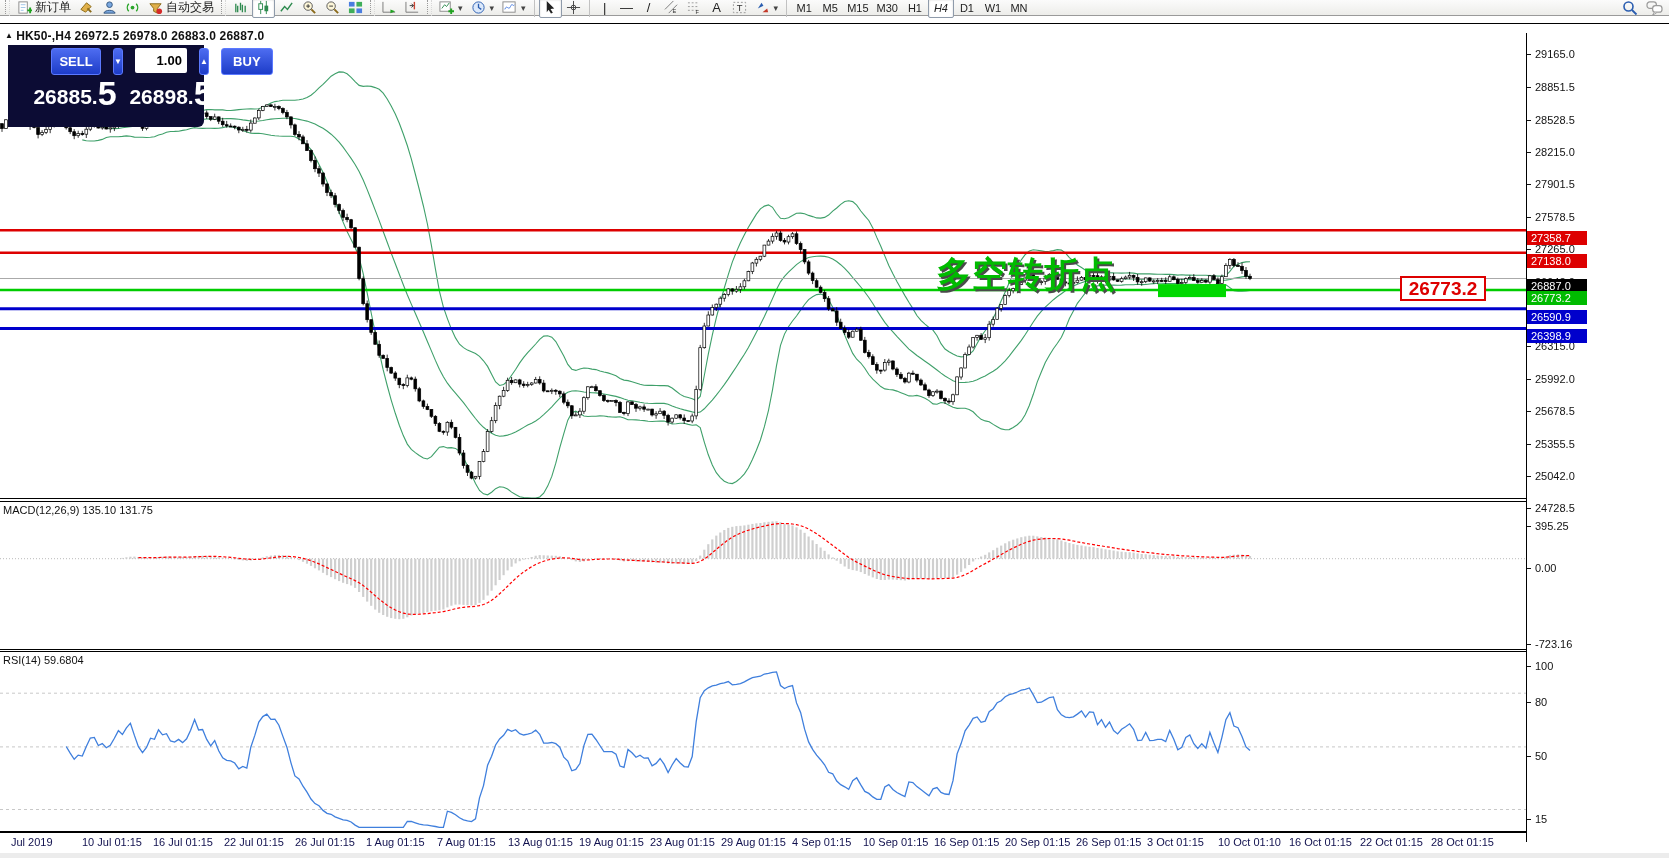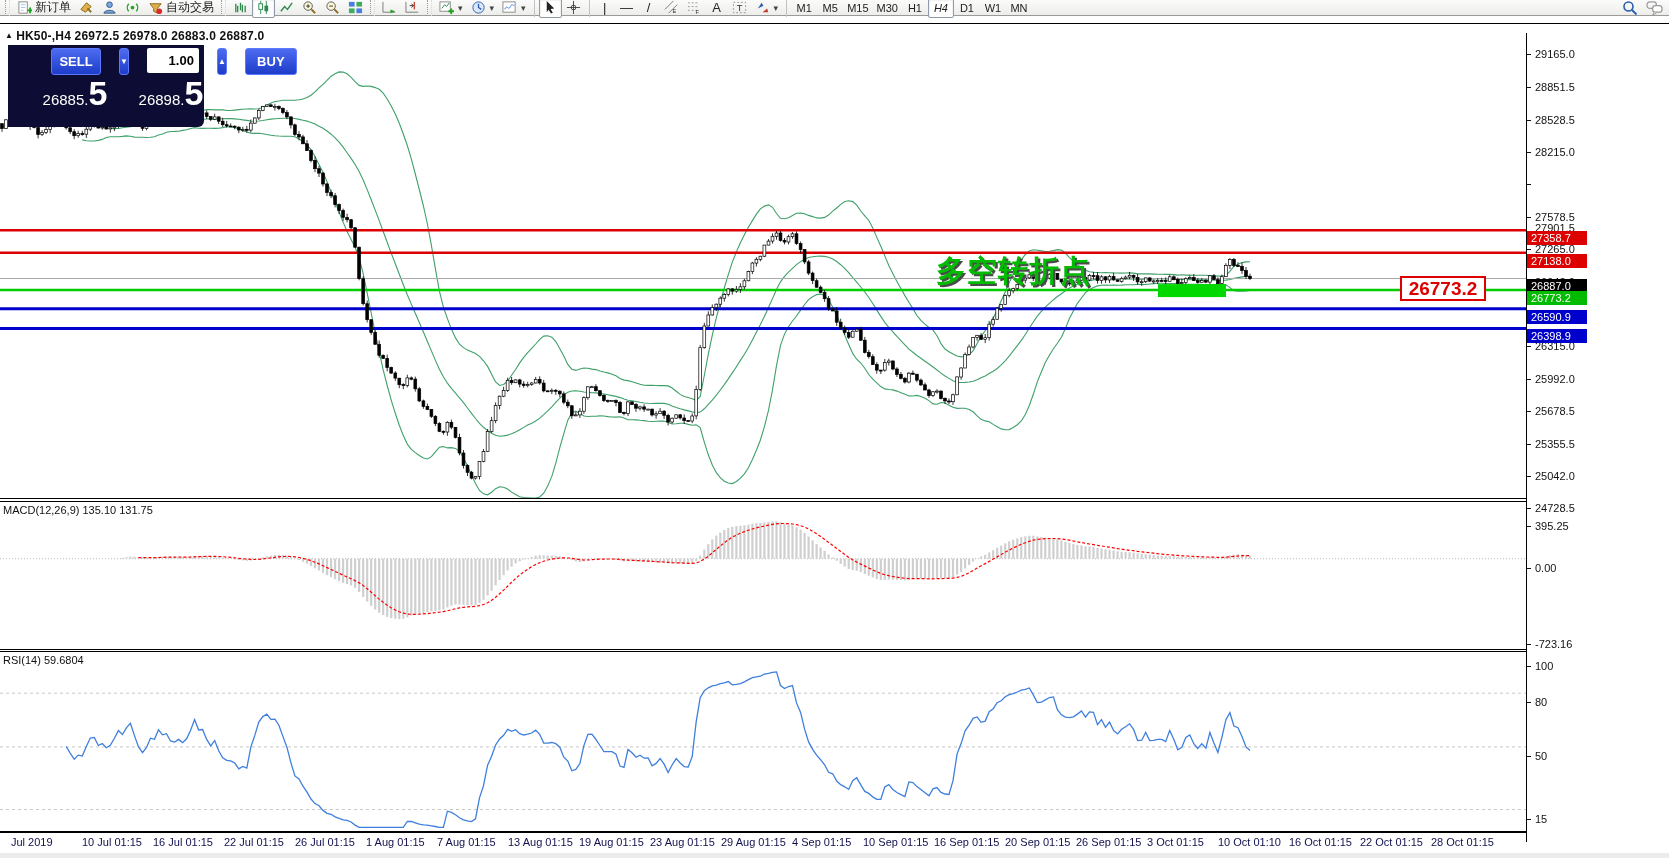--- a/index.html
+++ b/index.html
@@ -26,38 +26,38 @@
   
   .price-axis{position:absolute;left:1526px;top:9px;width:143px;height:809px;background:#fff;border-left:1px solid #000;box-sizing:border-box;z-index:5;}
   .tick{position:absolute;left:8px;font-size:11px;color:#111;white-space:nowrap;transform:translateY(-6px);}
   .tick-dash{position:absolute;left:0;width:4px;height:1px;background:#111;}
   .chip{position:absolute;left:0;min-width:52px;padding:1px 4px;font-size:11px;color:#fff;transform:translateY(-8px);white-space:nowrap;z-index:7;}
   
   .time-axis{position:absolute;left:8px;top:809px;width:1669px;height:20px;background:#fff;z-index:4;}
   .time-label{position:absolute;top:3px;font-size:11px;color:#10104e;white-space:nowrap;}
   .bottom-strip{position:absolute;left:0;top:829px;width:1669px;height:6px;background:#ececec;}
   
-  .annotation{position:absolute;left:936px;top:227px;font-size:30px;font-weight:bold;color:#00bb00;
+  .annotation{position:absolute;left:936px;top:227px;font-size:35px;font-weight:bold;color:#00bb00;
               text-shadow:2px 2px 0 #4a4a4a;z-index:6;letter-spacing:1px;}
   .float-label{position:absolute;left:1400px;top:252px;width:82px;height:21px;border:2px solid #dd0000;background:#fff;
                color:#dd0000;font-size:19px;font-weight:bold;display:flex;align-items:center;justify-content:center;z-index:7;}
   
   .trade-panel{position:absolute;left:8px;top:21px;width:196px;height:82px;background:#0c0c34;border-radius:0 0 6px 0;
                z-index:8;padding:3px;box-sizing:border-box;}
-  .tp-row{display:flex;gap:18px;padding-left:40px;}
+  .tp-row{display:flex;gap:12px;padding-left:40px;}
   .tp-btn{flex:0 0 auto;height:25px;border:1px solid #5b79ff;border-radius:3px;background:linear-gradient(#4d6cf0,#1d3cc8);
           color:#fff;font-size:13px;font-weight:bold;display:flex;align-items:center;justify-content:center;}
   .tp-sell{width:48px;} .tp-buy{width:50px;}
   .tp-spin{width:16px;height:25px;border:1px solid #5b79ff;border-radius:3px;background:linear-gradient(#4d6cf0,#1d3cc8);
            color:#fff;font-size:8px;display:flex;align-items:center;justify-content:center;}
   .tp-vol{width:52px;height:25px;border:0;border-radius:2px;background:#fff;color:#000;font-size:13px;font-weight:bold;
           text-align:right;padding:0 5px;box-sizing:border-box;font-family:"Liberation Sans",sans-serif;}
   .tp-prices{display:flex;justify-content:space-between;color:#fff;margin-top:1px;}
   .tp-price{width:94px;display:flex;align-items:flex-end;justify-content:center;line-height:1;}
-  .tp-price .pm{font-size:15px;font-weight:normal;padding-bottom:3px;margin-left:34px;}
+  .tp-price .pm{font-size:21px;font-weight:bold;padding-bottom:3px;margin-left:34px;}
   .tp-price .pb{font-size:34px;font-weight:bold;}
   .icon-svg{display:block;}
 </style>
 </head>
 <body>
 
 <div id="stage">
 
   <div class="toolbar">
     <span class="grip"></span>
@@ -1227,21 +1227,21 @@
     <div class="price-axis" id="price-axis">
         <div class="tick-dash" style="top: 21px;"></div>
         <div class="tick" style="top: 21px;">29165.0</div>
         <div class="tick-dash" style="top: 54px;"></div>
         <div class="tick" style="top: 54px;">28851.5</div>
         <div class="tick-dash" style="top: 87px;"></div>
         <div class="tick" style="top: 87px;">28528.5</div>
         <div class="tick-dash" style="top: 119px;"></div>
         <div class="tick" style="top: 119px;">28215.0</div>
         <div class="tick-dash" style="top: 151px;"></div>
-        <div class="tick" style="top: 151px; margin-top: 44px;">27901.5</div>
+        <div class="tick" style="top: 151px;">27901.5</div>
         <div class="tick-dash" style="top: 184px;"></div>
         <div class="tick" style="top: 184px;">27578.5</div>
         <div class="tick-dash" style="top: 216px;"></div>
         <div class="tick" style="top: 216px;">27265.0</div>
         <div class="tick-dash" style="top: 249px;"></div>
         <div class="tick" style="top: 249px;">26942.0</div>
         <div class="tick-dash" style="top: 281px;"></div>
         <div class="tick" style="top: 281px;">26628.5</div>
         <div class="tick-dash" style="top: 313px;"></div>
         <div class="tick" style="top: 313px;">26315.0</div>

